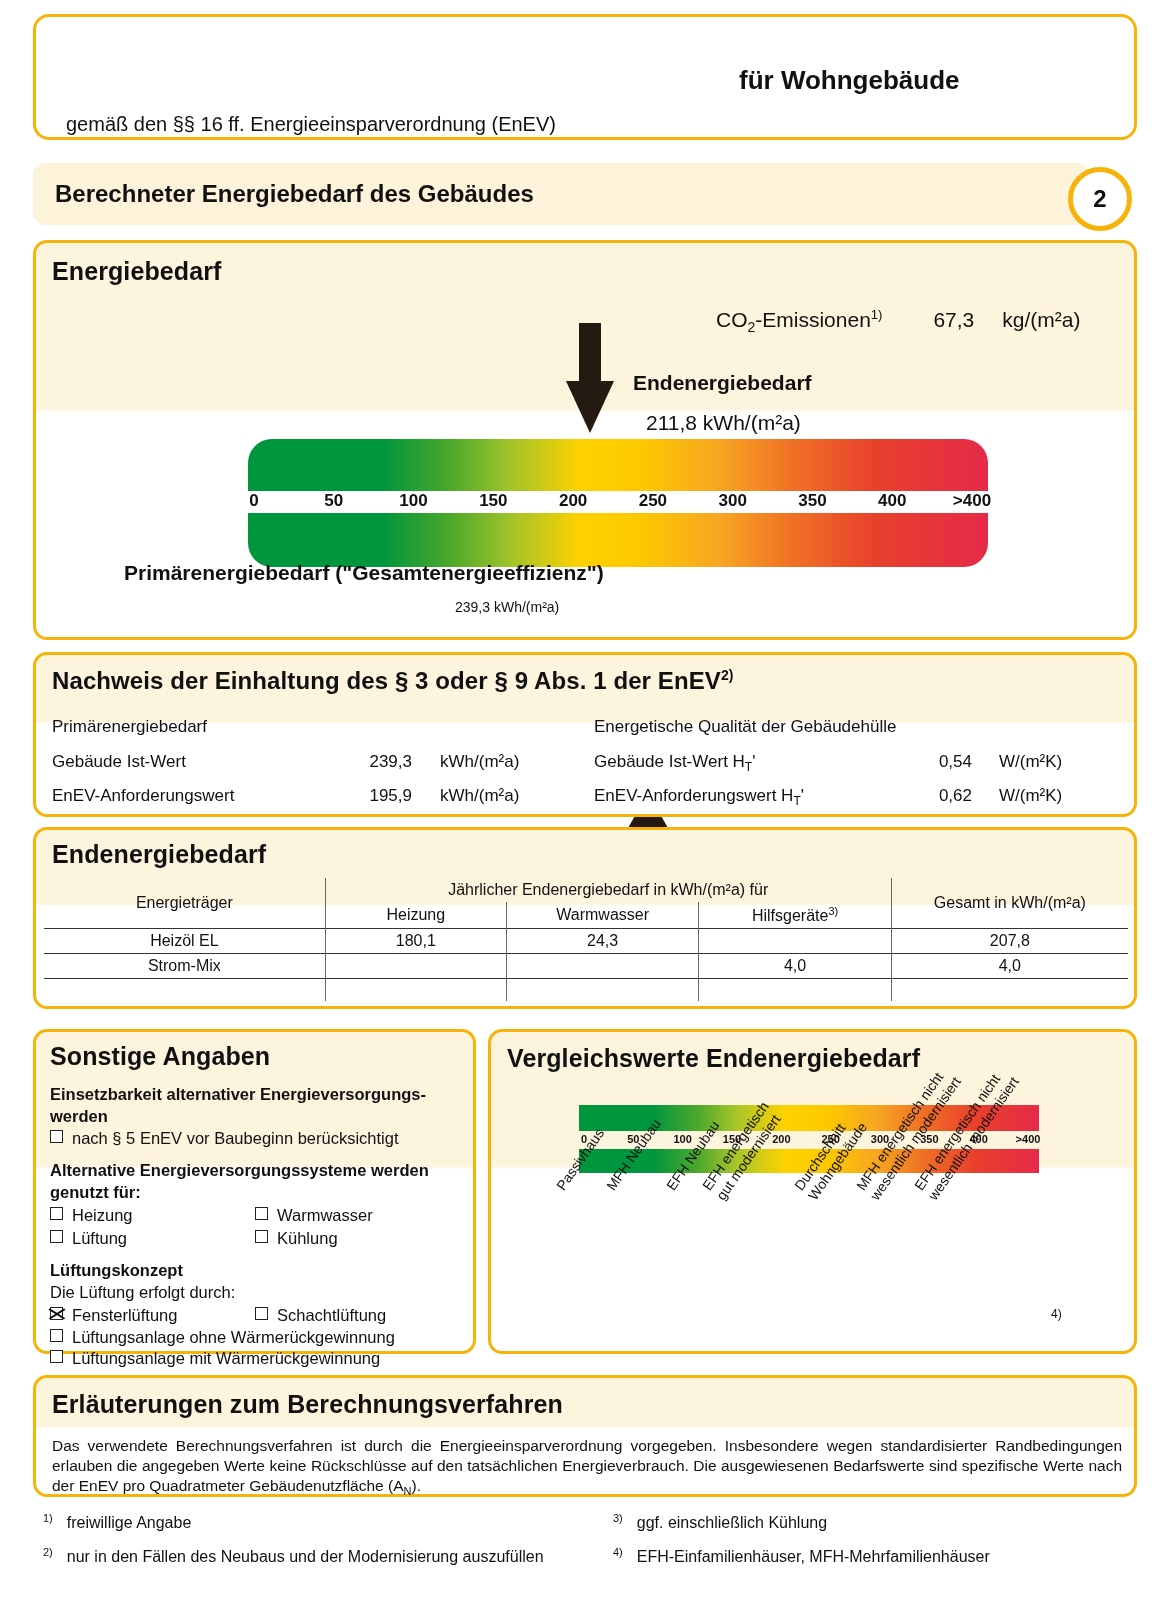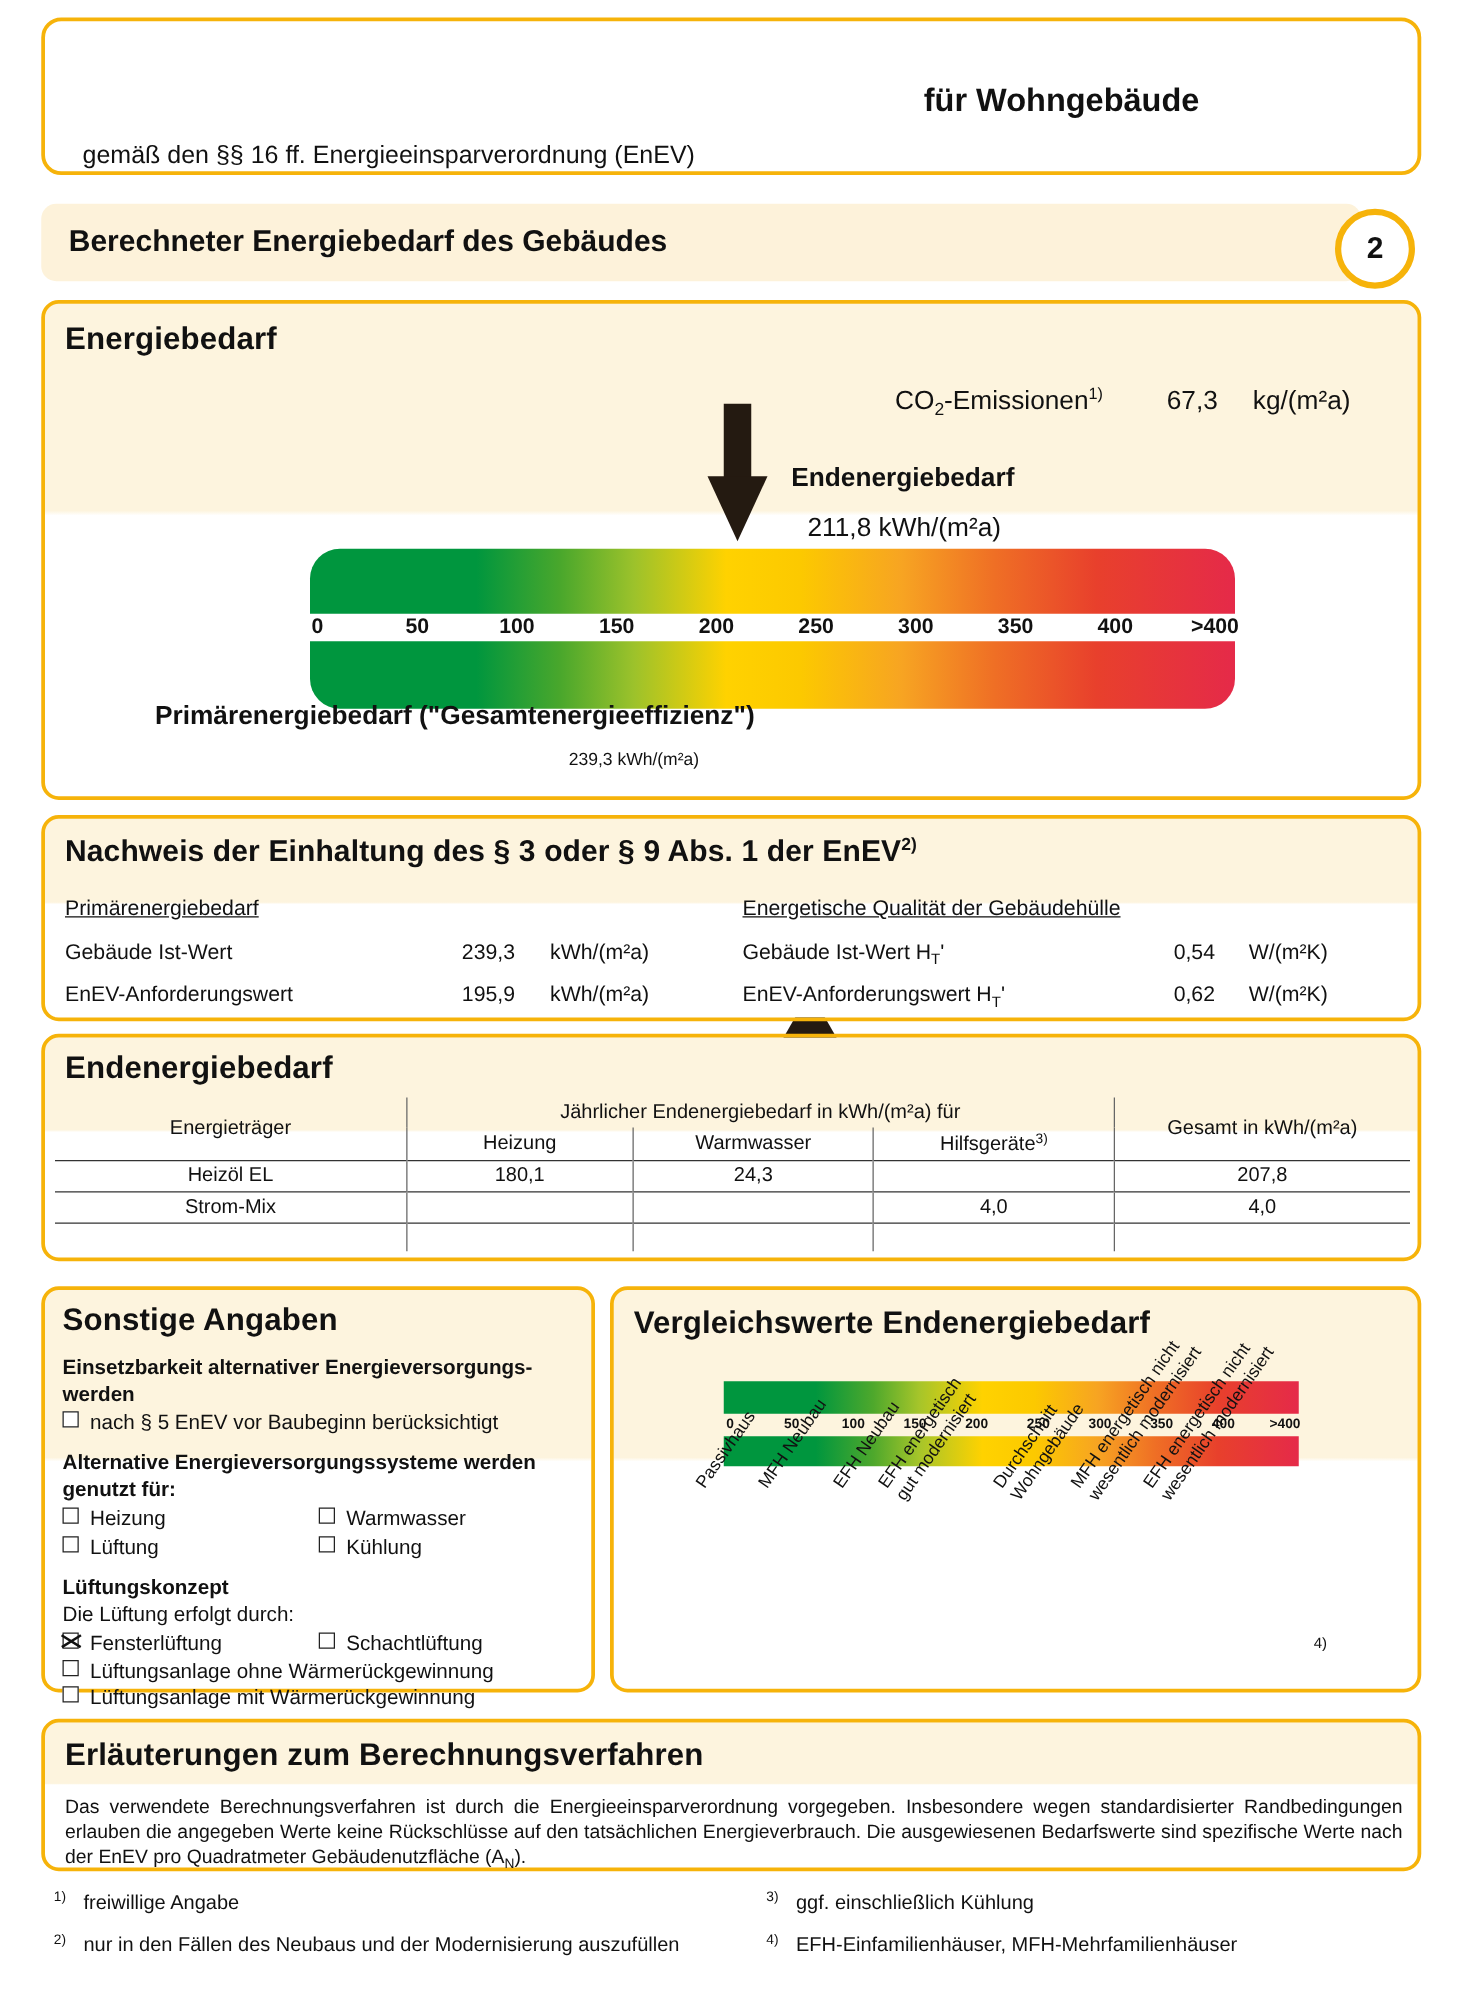--- a/index.html
+++ b/index.html
@@ -122,21 +122,21 @@
     position:absolute;left:0;top:0;width:0;height:0;
     border-left:24px solid transparent;border-right:24px solid transparent;
     border-bottom:42px solid #241a11;
   }
 
   
   #nachweis-card{left:33px;top:652px;width:1104px;height:165px;}
   #nachweis-title{left:16px;top:12px;font-size:24px;}
   #nachweis-title .sup{font-size:14px;vertical-align:super;}
   .nw-col{position:absolute;font-size:17px;}
-  .nw-head{font-weight:normal;text-decoration:underline;}
+  .nw-head{font-weight:normal;}
   .nw-label{position:absolute;font-size:17px;}
   .nw-val{position:absolute;font-size:17px;text-align:right;}
   .nw-unit{position:absolute;font-size:17px;}
   .sub-r{font-size:12px;vertical-align:sub;}
 
   
   #ende-card{left:33px;top:827px;width:1104px;height:182px;}
   #ende-title{left:16px;top:10px;font-size:25px;}
   #ende-table{
     position:absolute;left:8px;top:48px;width:1084px;

